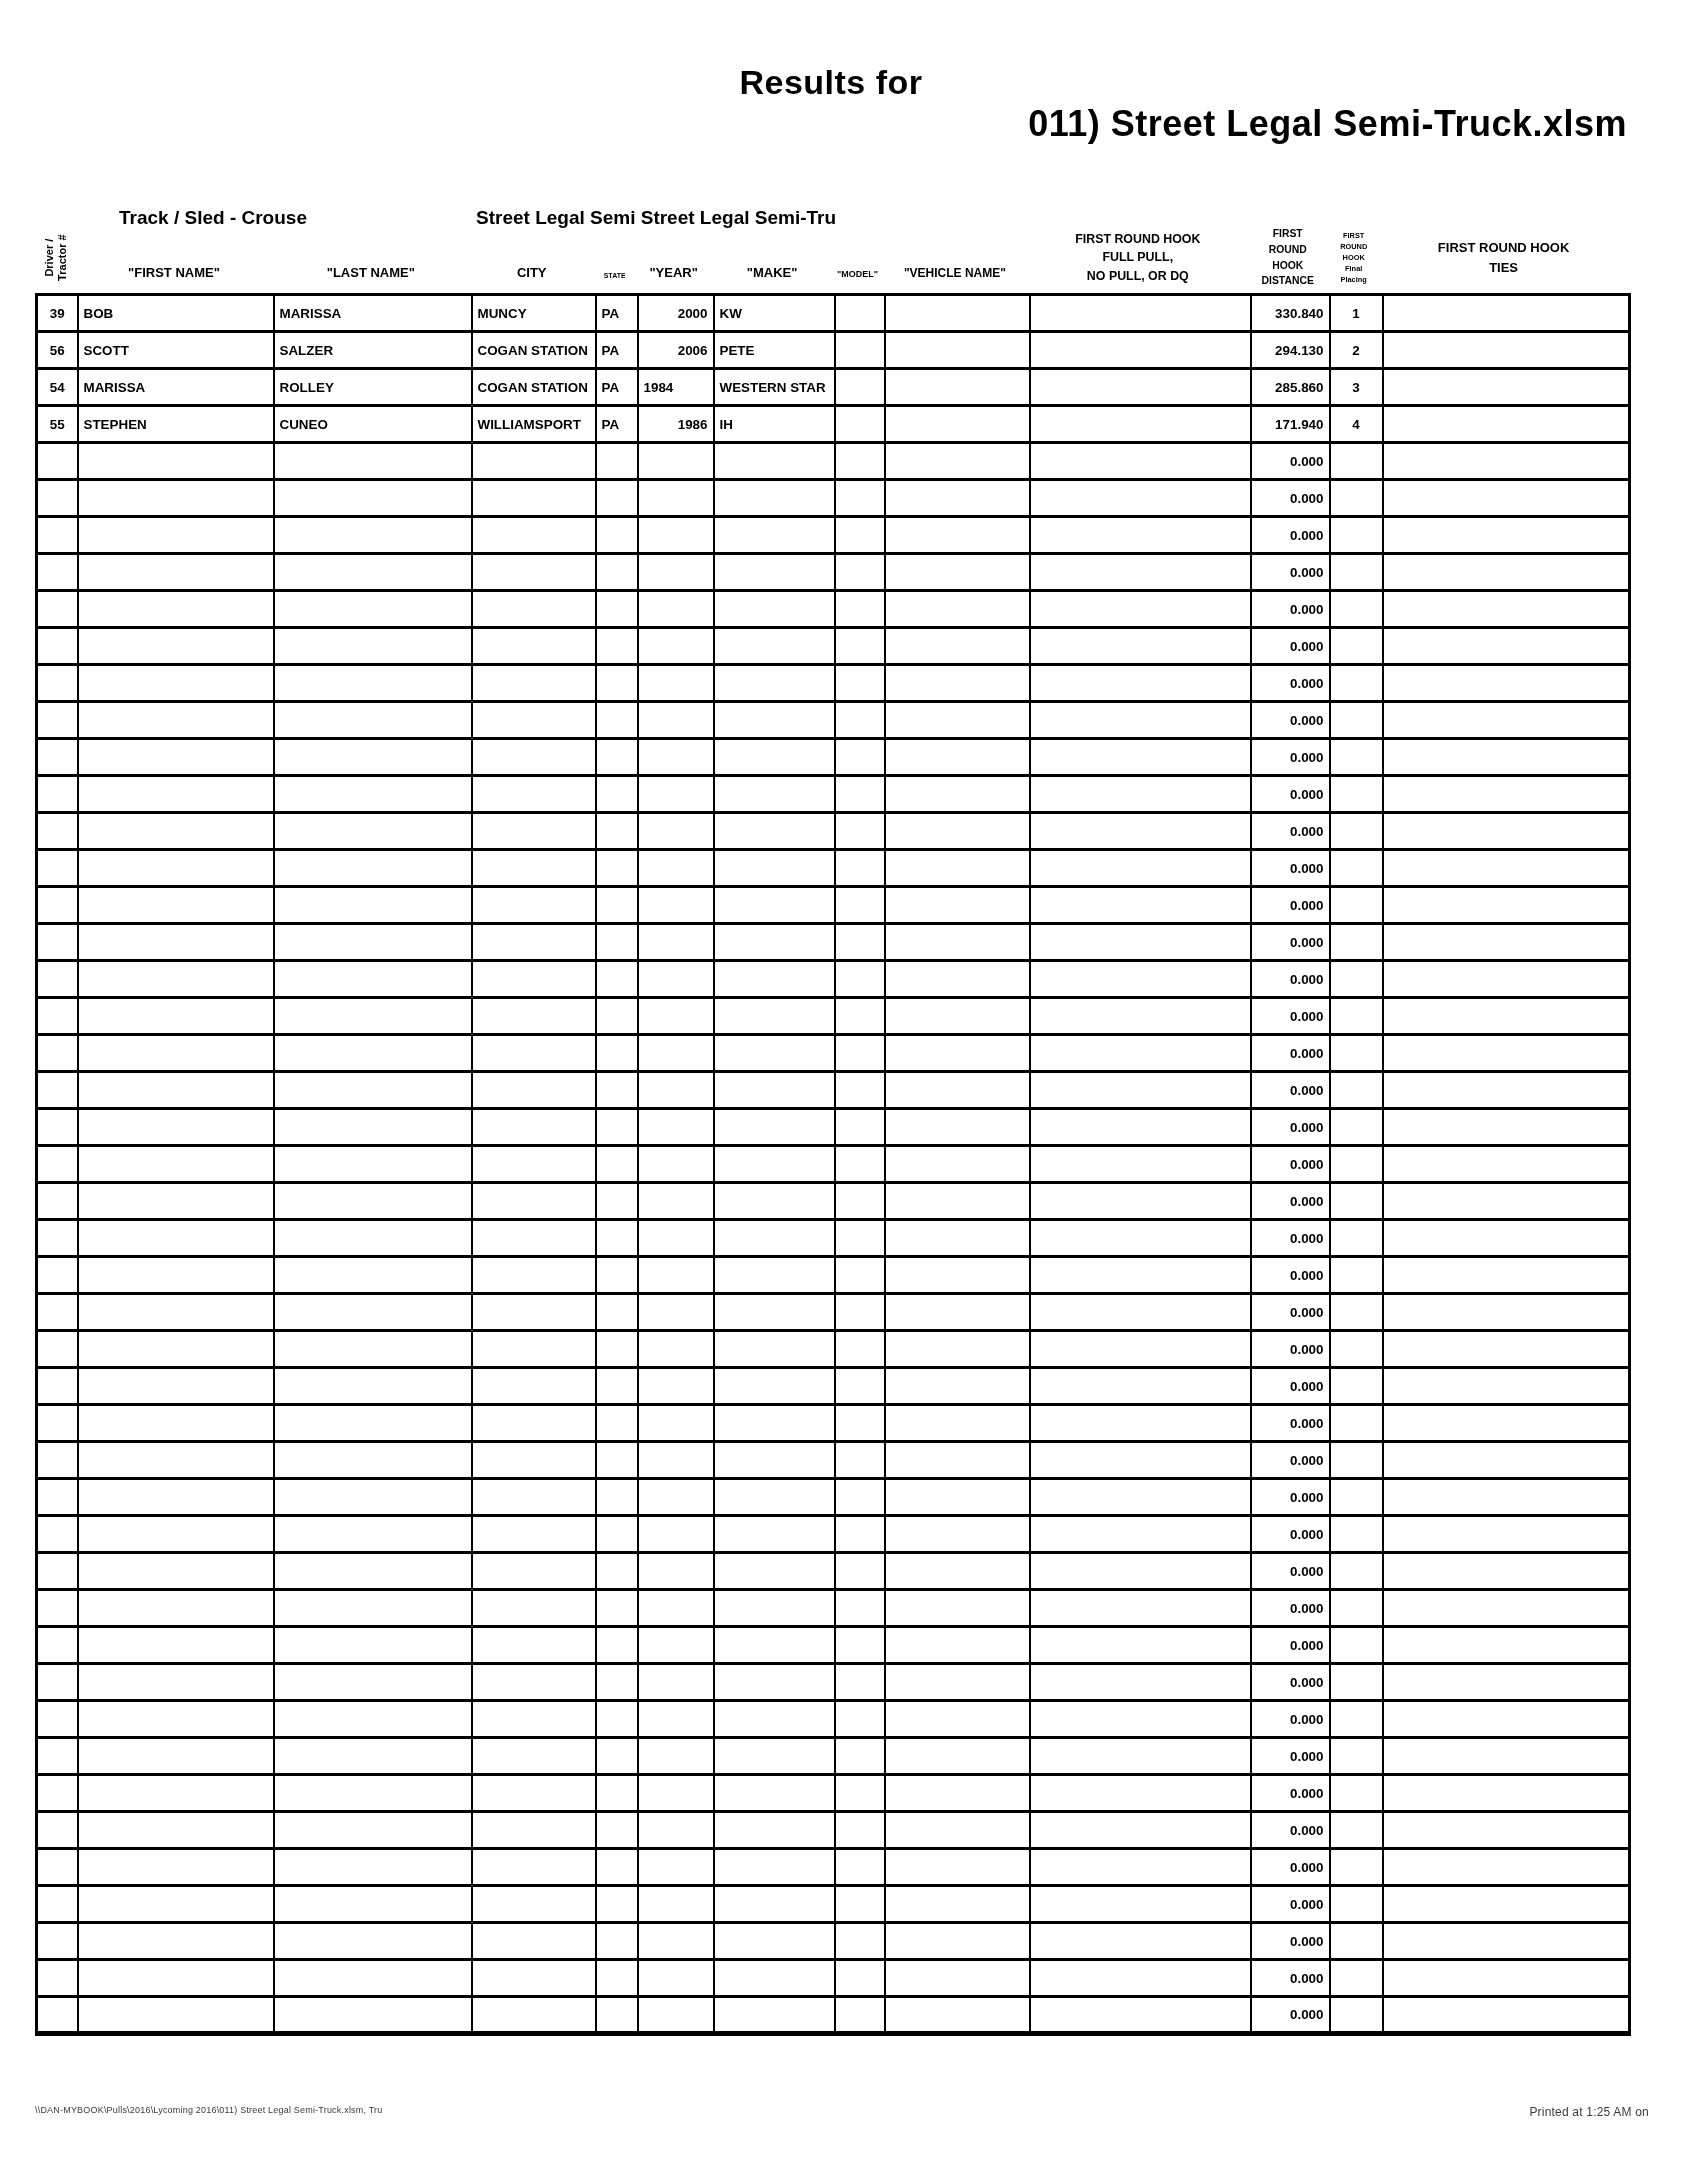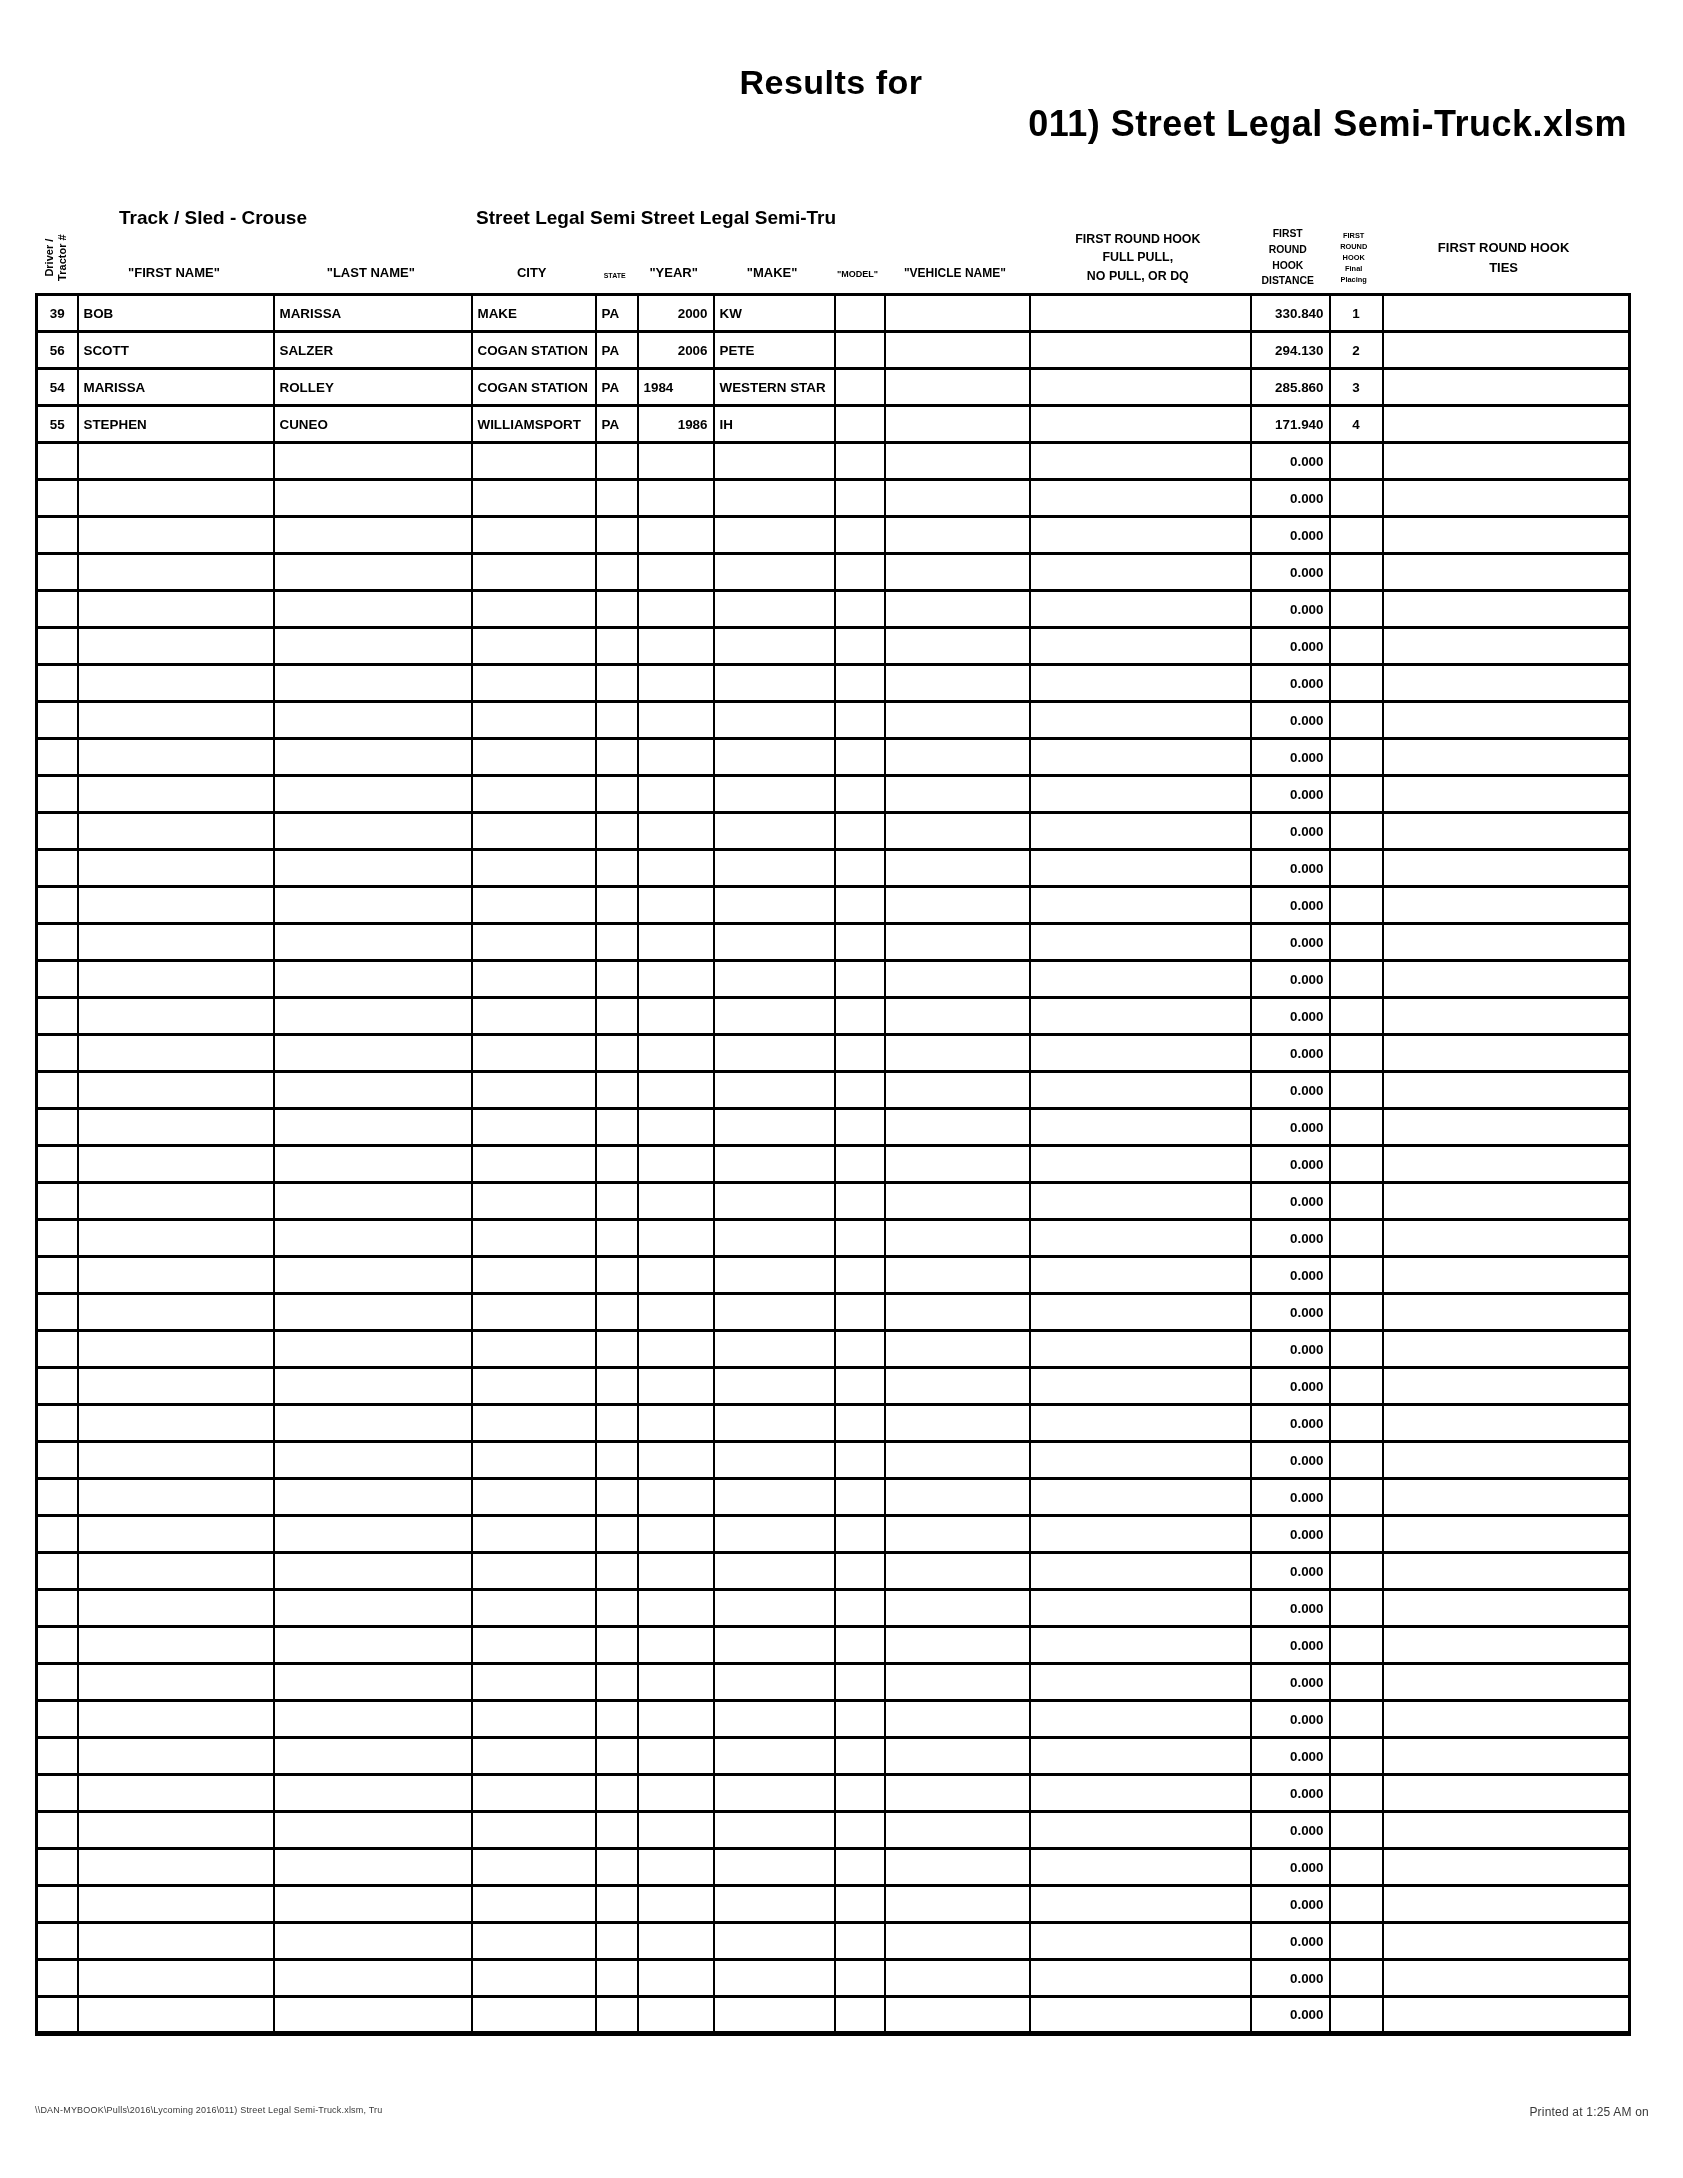--- a/index.html
+++ b/index.html
@@ -115,21 +115,21 @@
       <col style="width: 221px;">
       <col style="width: 79px;">
       <col style="width: 53px;">
       <col style="width: 247px;">
     </colgroup>
     <tbody>
       <tr>
         <td class="ac">39</td>
         <td class="al">BOB</td>
         <td class="al">MARISSA</td>
-        <td class="al">MAKE</td>
+        <td class="al">MUNCY</td>
         <td class="al">PA</td>
         <td class="ar">2000</td>
         <td class="al">KW</td>
         <td class="al"></td>
         <td class="al"></td>
         <td class="al"></td>
         <td class="ar">330.840</td>
         <td class="ac">1</td>
         <td class="al"></td>
       </tr>

